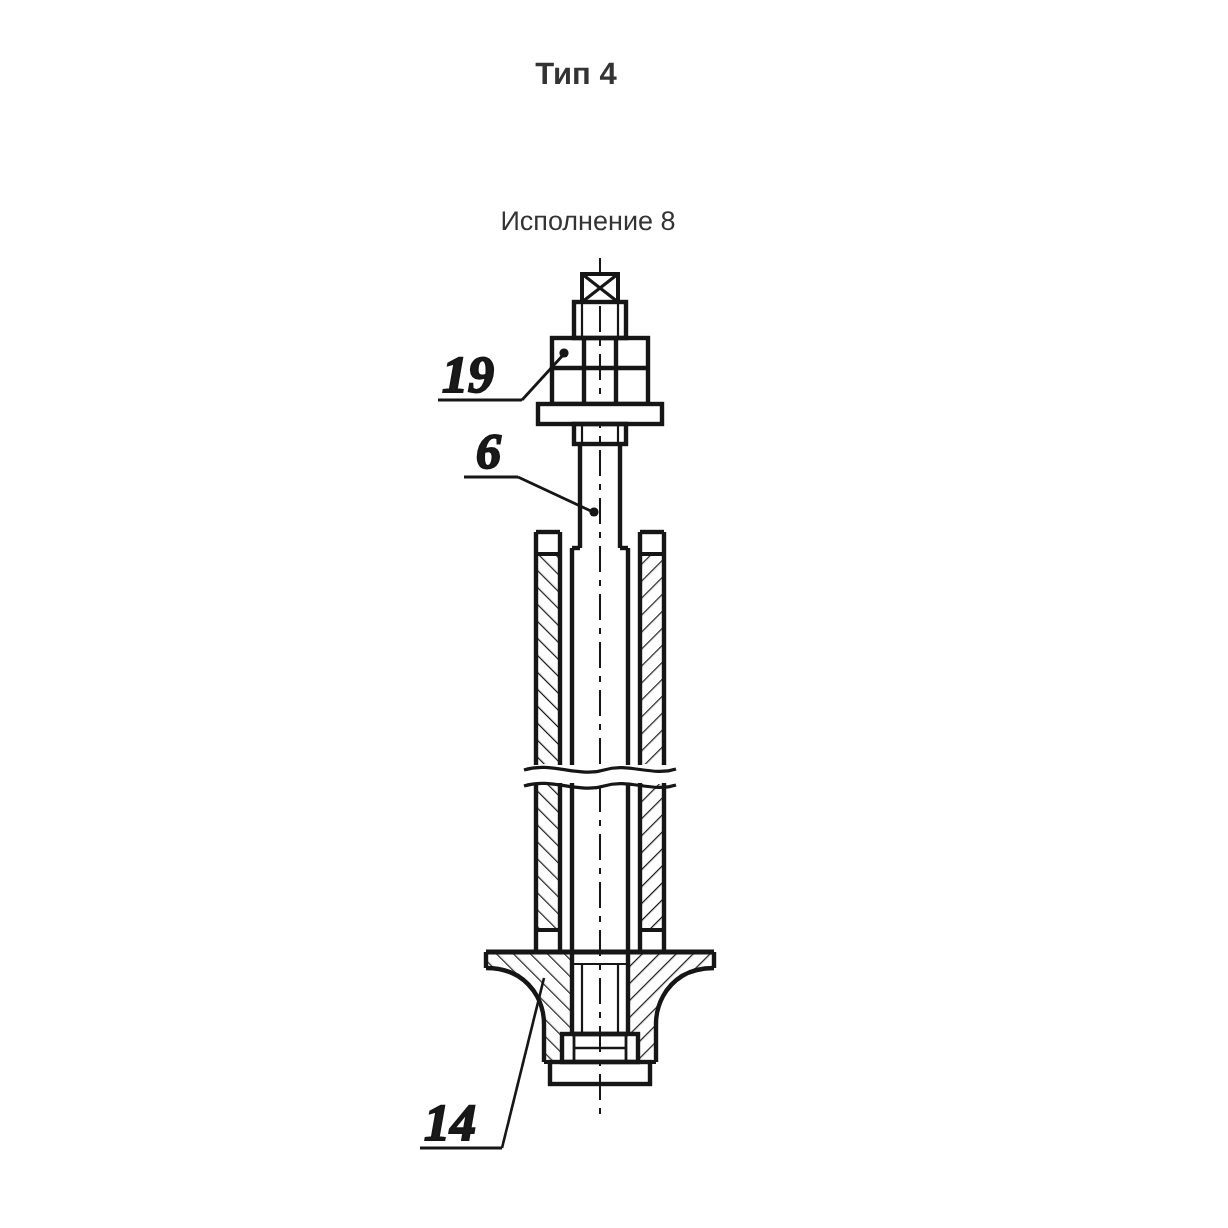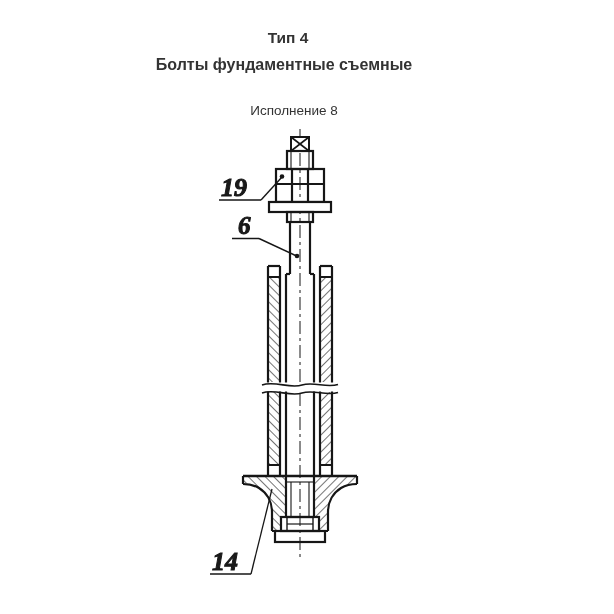--- a/index.html
+++ b/index.html
@@ -25,21 +25,20 @@
     font-family:"Liberation Serif",serif;
     font-style:italic;font-weight:bold;fill:#1a1a1a;
   }
 </style>
 </head>
 <body>
 
 <div class="page">
 
   <div class="type-title">Тип 4</div>
-  <div class="main-title">Болты фундаментные съемные</div>
   <div class="variant-label">Исполнение 8</div>
 
   <svg class="drawing" width="614" height="614" viewBox="0 0 614 614" stroke="#161616" fill="none" stroke-linecap="butt">
 
     <defs>
       <pattern id="hatchL" patternUnits="userSpaceOnUse" width="6" height="6" patternTransform="rotate(-45)">
         <line x1="0" y1="0" x2="0" y2="6" stroke="#161616" stroke-width="1.2"></line>
       </pattern>
       <pattern id="hatchR" patternUnits="userSpaceOnUse" width="6" height="6" patternTransform="rotate(45)">
         <line x1="0" y1="0" x2="0" y2="6" stroke="#161616" stroke-width="1.2"></line>

